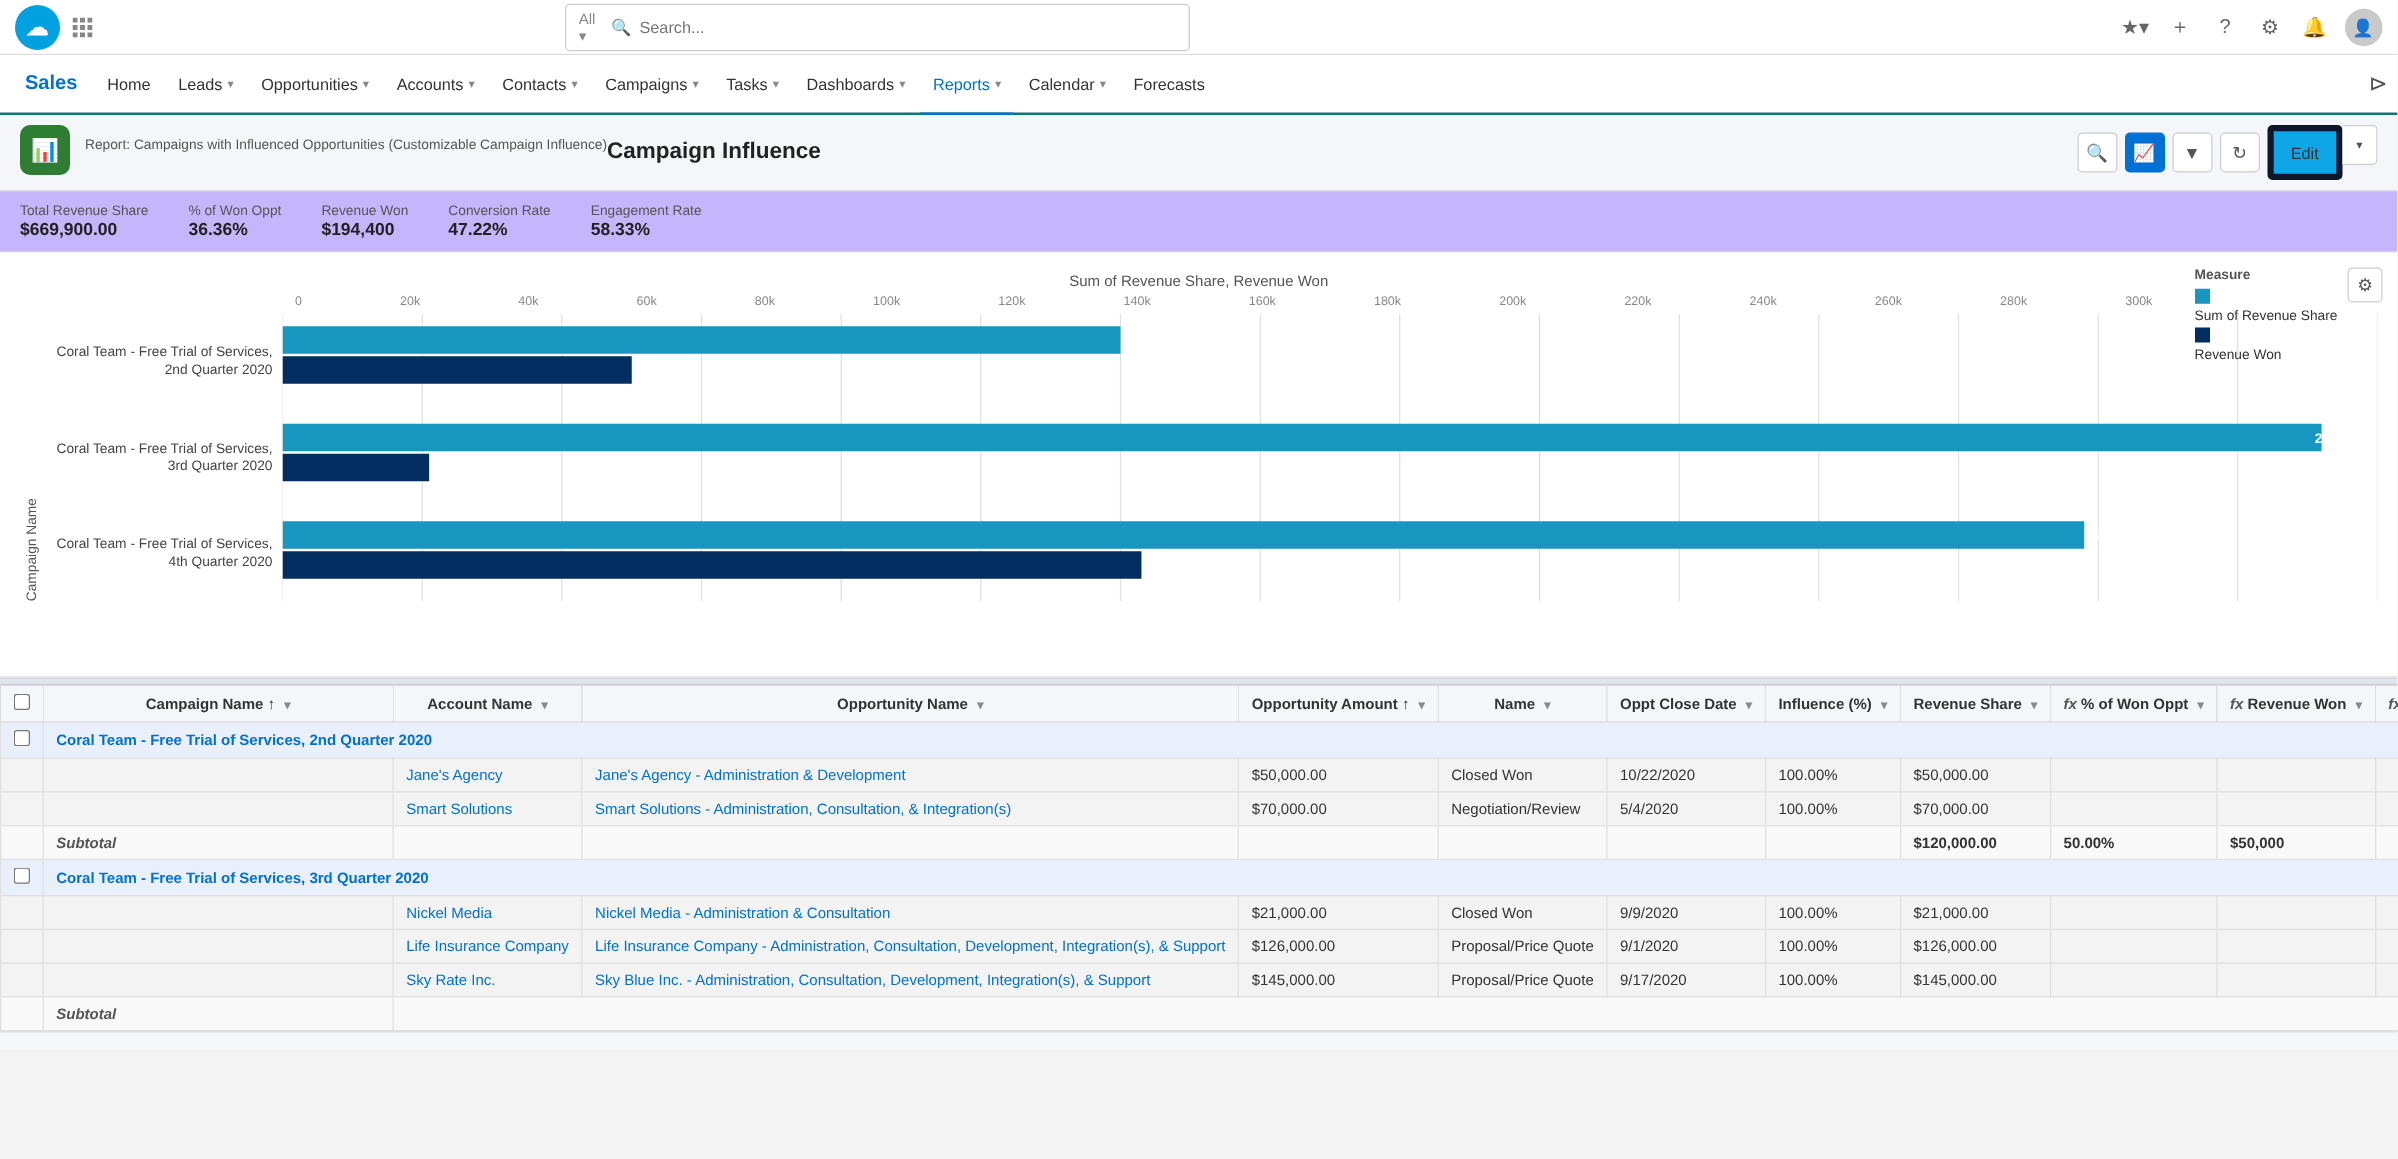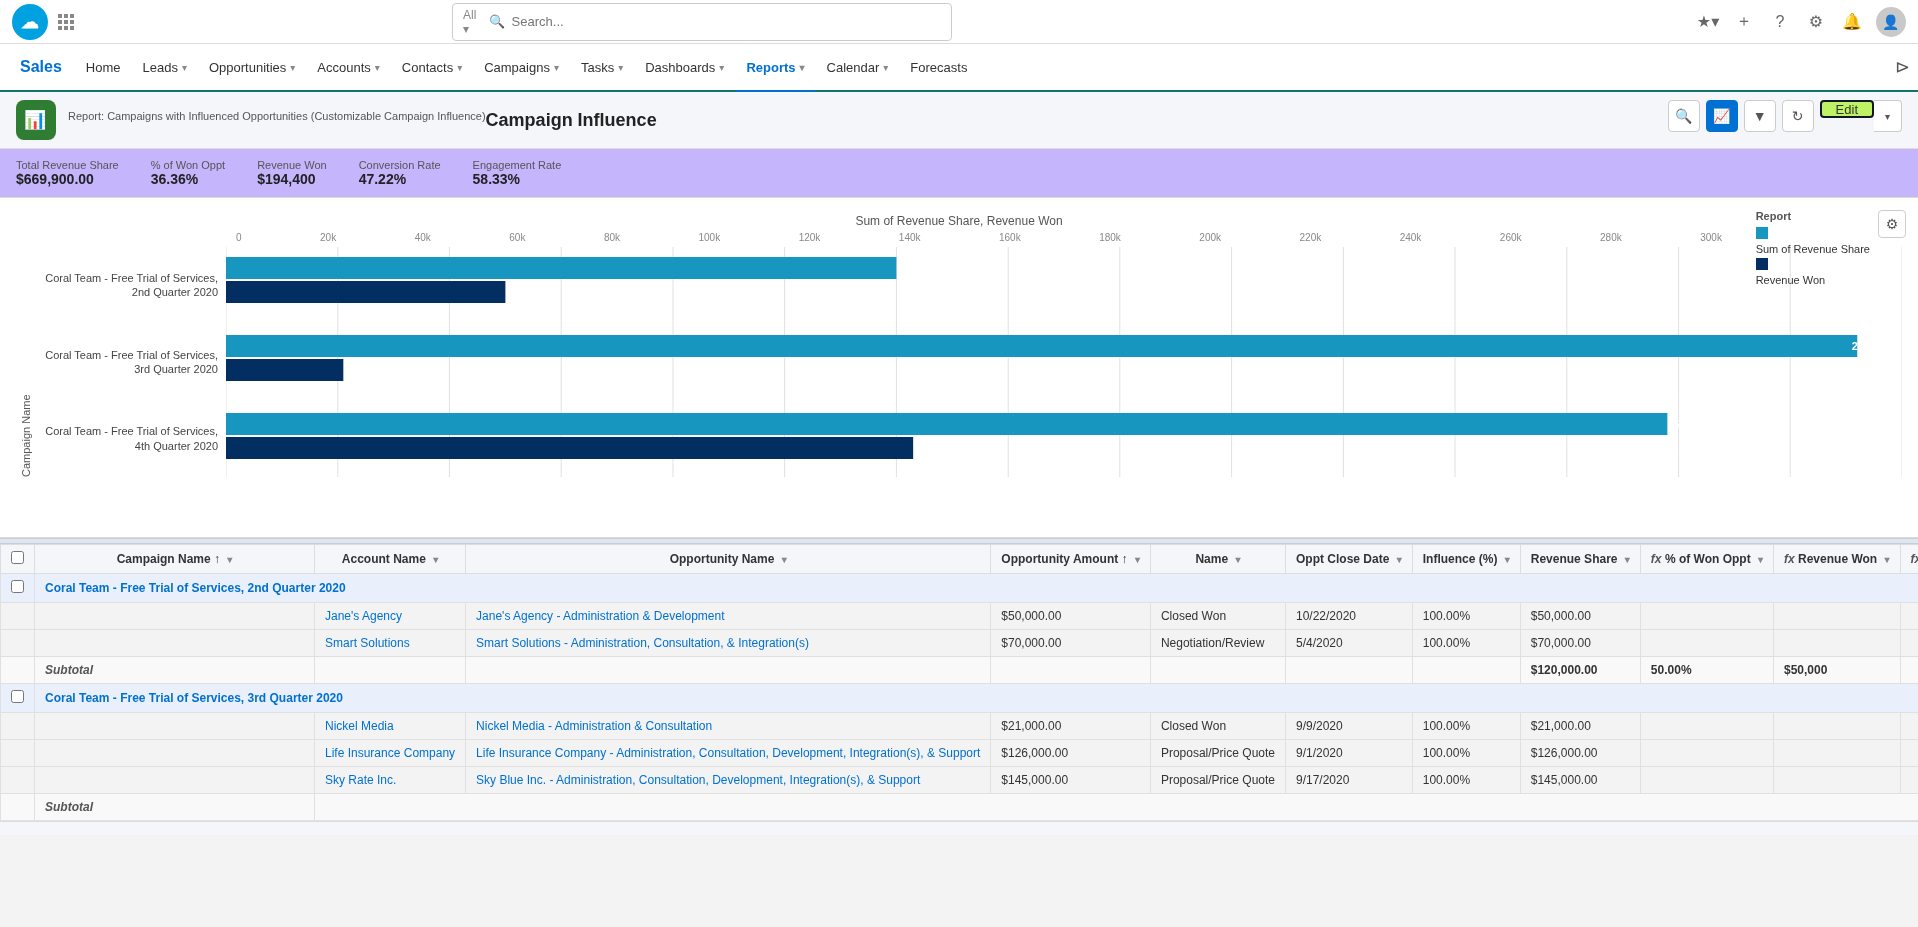--- a/index.html
+++ b/index.html
@@ -72,21 +72,21 @@
       height: 48px;
       cursor: pointer;
       color: #333;
       font-size: 13px;
       font-weight: 500;
       white-space: nowrap;
       border-bottom: 2px solid transparent;
       margin-bottom: -2px;
       gap: 4px;
     }
-    .nav-item.active { border-bottom-color: #0070d2; color: #0070d2; font-weight: 700; }
+    .nav-item.active { border-bottom-color: #0070d2; color: #0070d2; font-weight: 400; }
     .nav-chevron { font-size: 10px; color: #888; }
 
     
     .report-header {
       background: #f4f6f9;
       border-bottom: 1px solid #ddd;
       padding: 8px 16px;
       display: flex;
       align-items: flex-start;
       justify-content: space-between;
@@ -106,25 +106,25 @@
     .btn-icon {
       width: 32px; height: 32px;
       border: 1px solid #ccc;
       border-radius: 4px;
       background: #fff;
       display: flex; align-items: center; justify-content: center;
       cursor: pointer; color: #555; font-size: 14px;
     }
     .btn-icon.active-btn { background: #0070d2; color: white; border-color: #0070d2; }
     .btn-edit {
-      height: 18px;
+      height: 44px;
       padding: 0 14px;
-      border: 2px solid #0f172a;
+      border: 5px solid #0f172a;
       border-radius: 4px;
-      background: #bef264;
+      background: #0ea5e9;
       cursor: pointer;
       font-size: 13px;
       color: #333;
     }
     .btn-dropdown-arrow {
       width: 28px; height: 32px;
       border: 1px solid #ccc;
       border-left: none;
       border-radius: 0 4px 4px 0;
       background: #fff;
@@ -335,21 +335,21 @@
         <span class="stat-label">Engagement Rate</span>
         <span class="stat-value">58.33%</span>
       </div>
     </div>
   </div>
 
   <div class="chart-container">
     <div class="chart-settings-btn">⚙</div>
 
     <div style="position:absolute;top:12px;right:48px;font-size:11px;display:flex;flex-direction:column;gap:3px;">
-      <div style="font-size:11px;color:#555;font-weight:600;margin-bottom:2px;">Report</div>
+      <div style="font-size:11px;color:#555;font-weight:600;margin-bottom:2px;">Measure</div>
       <div class="legend-item">
         <div class="legend-color" style="background:#1797c0;"></div>
         <span>Sum of Revenue Share</span>
       </div>
       <div class="legend-item">
         <div class="legend-color" style="background:#032e61;"></div>
         <span>Revenue Won</span>
       </div>
     </div>
 

